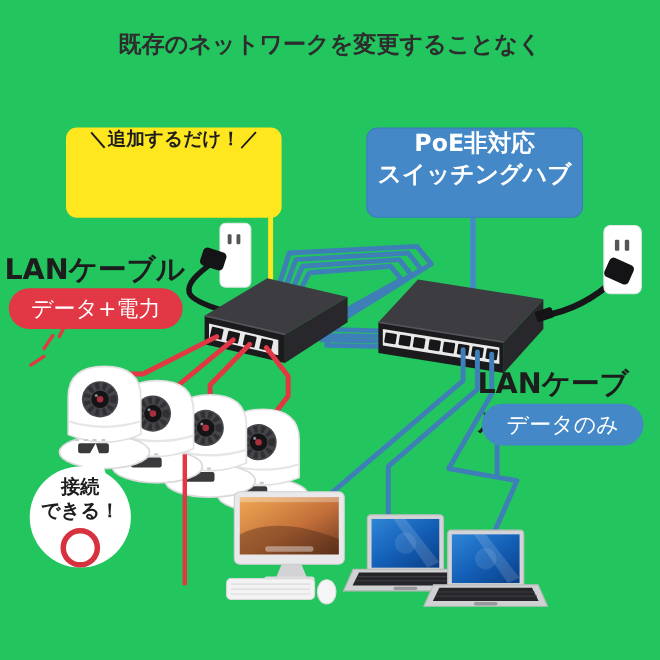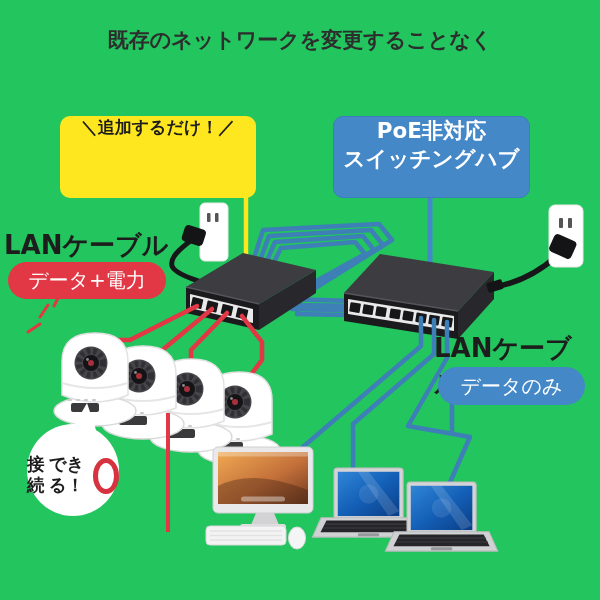--- a/index.html
+++ b/index.html
@@ -21,21 +21,21 @@
   .callout-hub{left:333px;top:116px;width:197px;height:82px;background:#4488C8;color:#ffffff;border:1px solid #3d7cbf;}
   .callout-hub .c1,.callout-hub .c2{font-size:21.5px;}
   .lan-title{font-size:26px;font-weight:800;color:#1d1d1d;}
   .lan-title-left{left:4px;top:228px;width:168px;}
   .lan-title-right{left:434px;top:331px;width:152px;}
   .badge{display:flex;align-items:center;justify-content:center;border-radius:19px;
     color:#fff;font-weight:400;}
   .badge-power{left:8px;top:262px;width:158px;height:37px;background:#E23744;font-size:20px;}
   .badge-data{left:438px;top:367px;width:147px;height:38px;background:#4488C8;font-size:20px;}
   .bubble{left:27px;top:424px;width:92px;height:92px;border-radius:50%;background:#ffffff;
-    display:flex;flex-direction:row;align-items:center;justify-content:space-between;
+    display:flex;flex-direction:column;align-items:center;justify-content:space-between;
     padding-top:9px;color:#1d1d1d;font-weight:800;line-height:1.15;}
   .bubble .b1,.bubble .b2{font-size:17.5px;}
   .bubble .ring{width:26px;height:26px;border:5px solid #D6323F;border-radius:50%;margin-top:3px;}
   .camera-box{left:28px;top:528px;width:176px;height:46px;background:#E23744;border-radius:9px;
     display:flex;align-items:center;justify-content:center;color:#fff;font-size:24px;font-weight:800;}
 </style>
 </head>
 <body>
 
 <div class="stage">

